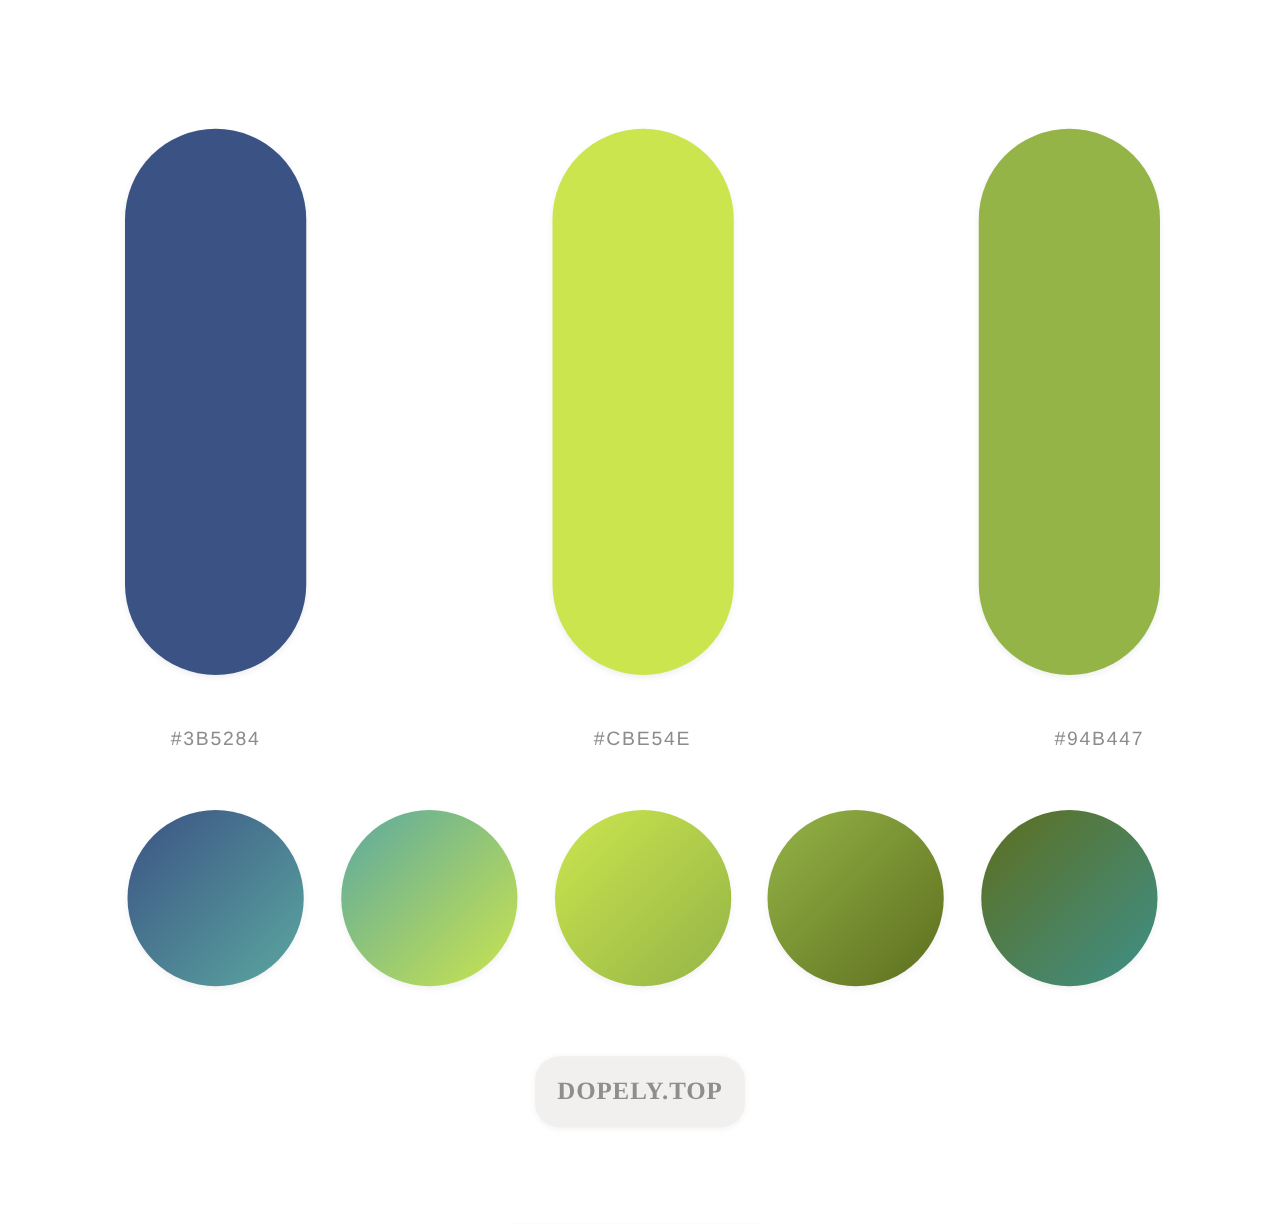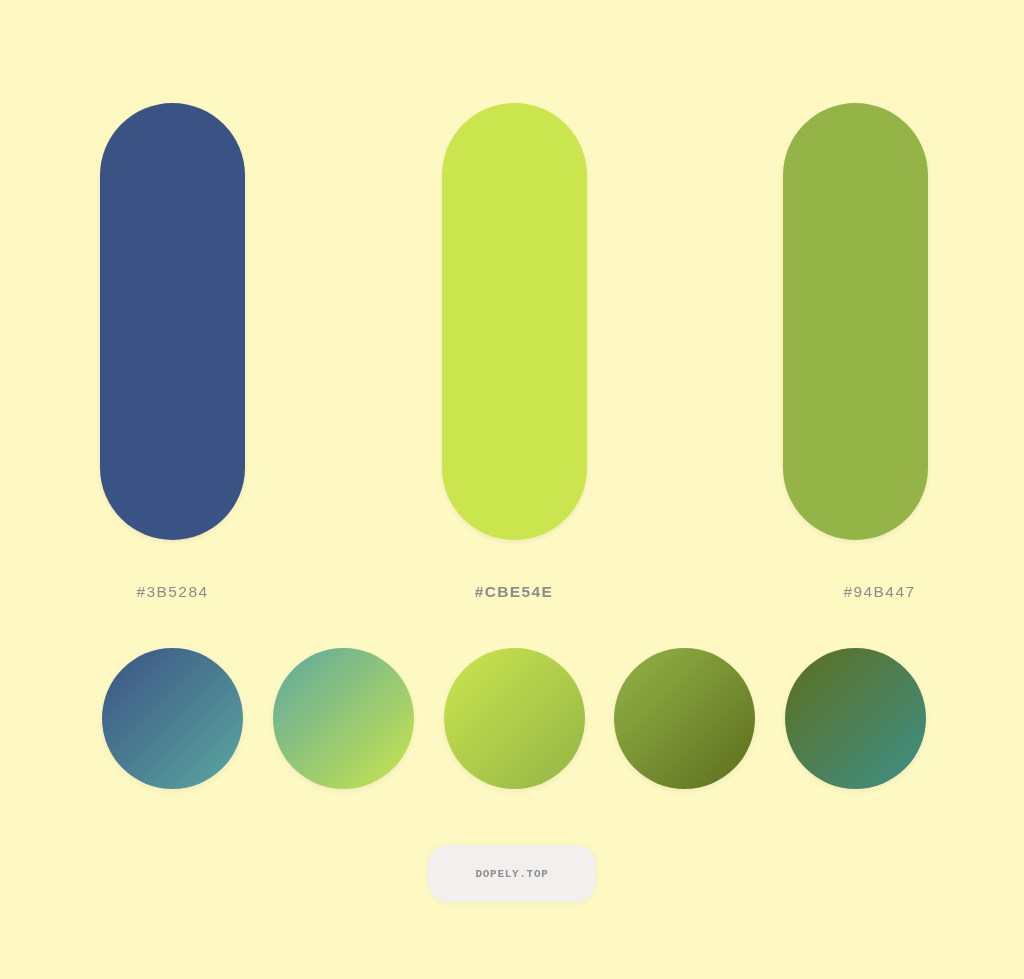--- a/index.html
+++ b/index.html
@@ -90,43 +90,43 @@
     height: 57px;
     border-radius: 20px;
     background: #f1f0ef;
     box-shadow: 0 1px 6px rgba(0,0,0,0.055);
     display: flex;
     align-items: center;
     justify-content: center;
   }
 
   .watermark-text {
-    font-size: 11px;
+    font-size: 20px;
     font-weight: bold;
     letter-spacing: 0.7px;
     color: #8e8e8e;
-    font-family: Liberation Mono, monospace;
+    font-family: Liberation Serif, serif;
   }
 </style>
 </head>
 <body style="background: rgb(237, 236, 235);">
 
-<div id="palette-canvas" style="background: #fef9c3;">
+<div id="palette-canvas" style="background: #ffffff;">
 
   <div class="swatch-row">
 
     <div class="swatch-col">
       <div class="swatch-pill" style="background: rgb(59, 82, 132);"></div>
       <div class="swatch-hex" style="color: rgb(140, 140, 140);">#3B5284</div>
     </div>
 
 
     <div class="swatch-col">
       <div class="swatch-pill" style="background: rgb(203, 229, 78);"></div>
-      <div class="swatch-hex" style="color: rgb(140, 140, 140); font-weight: bold;">#CBE54E</div>
+      <div class="swatch-hex" style="color: rgb(140, 140, 140);">#CBE54E</div>
     </div>
 
     <div class="swatch-col">
       <div class="swatch-pill" style="background: rgb(148, 180, 71);"></div>
       <div class="swatch-hex" style="color: rgb(140, 140, 140); margin-left: 48px;">#94B447</div>
     </div>
 
 
   </div>
 

